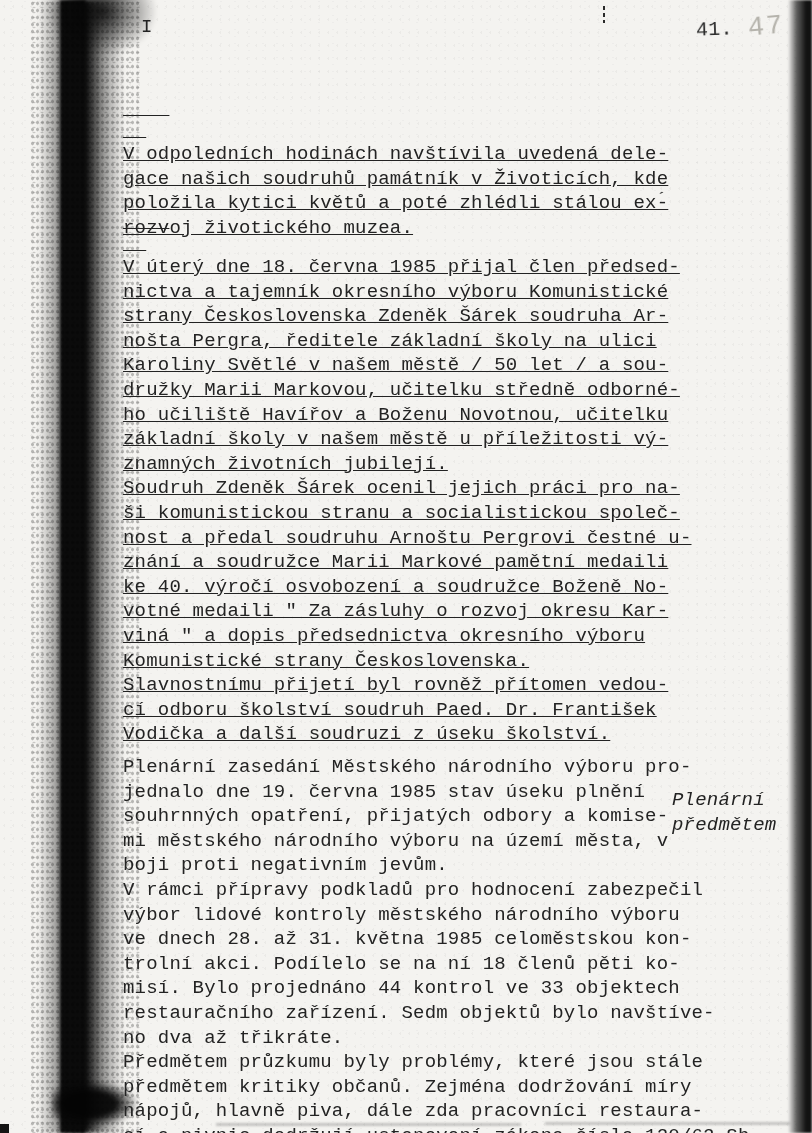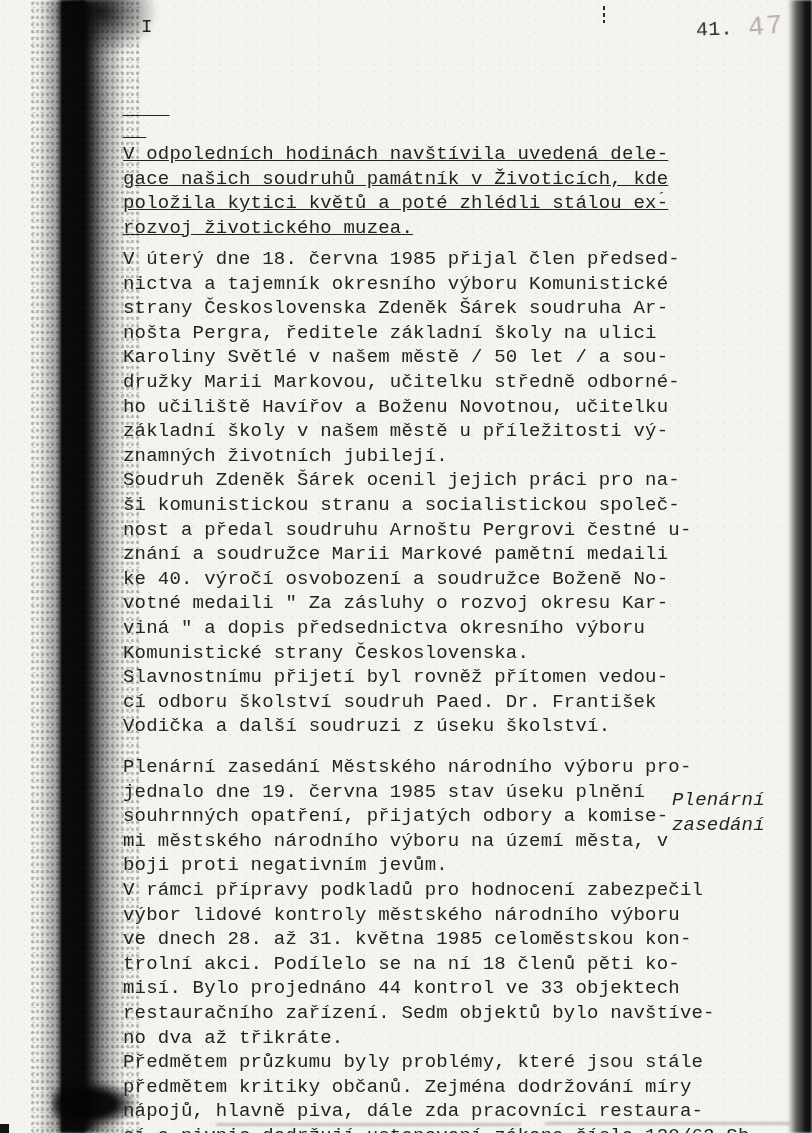--- a/index.html
+++ b/index.html
@@ -89,21 +89,21 @@
     transform:rotate(-2deg);
   }
   .pencil-mark{
     position:absolute;left:748px;top:12px;
     font-size:27px;color:#b5b3ac;letter-spacing:2px;
     transform:rotate(-5deg);filter:blur(0.4px);
   }
   .text-block{position:absolute;left:123px;width:640px;}
   .text-block .line{line-height:24.6px;height:24.6px;}
   .block-1{top:76px;text-decoration:underline;}
-  .block-2{top:181px;}
+  .block-2{top:189px;text-decoration:underline;}
   .block-3{top:689px;}
   .margin-note{position:absolute;left:672px;width:118px;}
   .margin-note .line{line-height:24.6px;height:24.6px;}
   .note-1{top:181px;}
   .note-2{top:722px;font-style:italic;}
 </style>
 </head>
 <body>
 
 <div class="page">
@@ -132,15 +132,15 @@
     
   <div class="line">V úterý dne 18. června 1985 přijal člen předsed-</div><div class="line">nictva a tajemník okresního výboru Komunistické</div><div class="line">strany Československa Zdeněk Šárek soudruha Ar-</div><div class="line">nošta Pergra, ředitele základní školy na ulici</div><div class="line">Karoliny Světlé v našem městě / 50 let / a sou-</div><div class="line">družky Marii Markovou, učitelku středně odborné-</div><div class="line">ho učiliště Havířov a Boženu Novotnou, učitelku</div><div class="line">základní školy v našem městě u příležitosti vý-</div><div class="line">znamných životních jubilejí.</div><div class="line">Soudruh Zdeněk Šárek ocenil jejich práci pro na-</div><div class="line">ši komunistickou stranu a socialistickou společ-</div><div class="line">nost a předal soudruhu Arnoštu Pergrovi čestné u-</div><div class="line">znání a soudružce Marii Markové pamětní medaili</div><div class="line">ke 40. výročí osvobození a soudružce Boženě No-</div><div class="line">votné medaili " Za zásluhy o rozvoj okresu Kar-</div><div class="line">viná " a dopis předsednictva okresního výboru</div><div class="line">Komunistické strany Československa.</div><div class="line">Slavnostnímu přijetí byl rovněž přítomen vedou-</div><div class="line">cí odboru školství soudruh Paed. Dr. František</div><div class="line">Vodička a další soudruzi z úseku školství.</div></div>
 
   <div class="text-block block-3 typed">
     
   <div class="line">Plenární zasedání Městského národního výboru pro-</div><div class="line">jednalo dne 19. června 1985 stav úseku plnění</div><div class="line">souhrnných opatření, přijatých odbory a komise-</div><div class="line">mi městského národního výboru na území města, v</div><div class="line">boji proti negativním jevům.</div><div class="line">V rámci přípravy podkladů pro hodnocení zabezpečil</div><div class="line">výbor lidové kontroly městského národního výboru</div><div class="line">ve dnech 28. až 31. května 1985 celoměstskou kon-</div><div class="line">trolní akci. Podílelo se na ní 18 členů pěti ko-</div><div class="line">misí. Bylo projednáno 44 kontrol ve 33 objektech</div><div class="line">restauračního zařízení. Sedm objektů bylo navštíve-</div><div class="line">no dva až třikráte.</div><div class="line">Předmětem průzkumu byly problémy, které jsou stále</div><div class="line">předmětem kritiky občanů. Zejména dodržování míry</div><div class="line">nápojů, hlavně piva, dále zda pracovníci restaura-</div><div class="line">cí a pivnic dodržují ustanovení zákona čísla 120/62 Sb.</div></div>
 
 
   <div class="margin-note note-2 typed">
     
-  <div class="line">Plenární</div><div class="line">zasedání</div></div>
+  <div class="line">Plenární</div><div class="line">předmětem</div></div>
 
 </div>
 
 </body></html>

